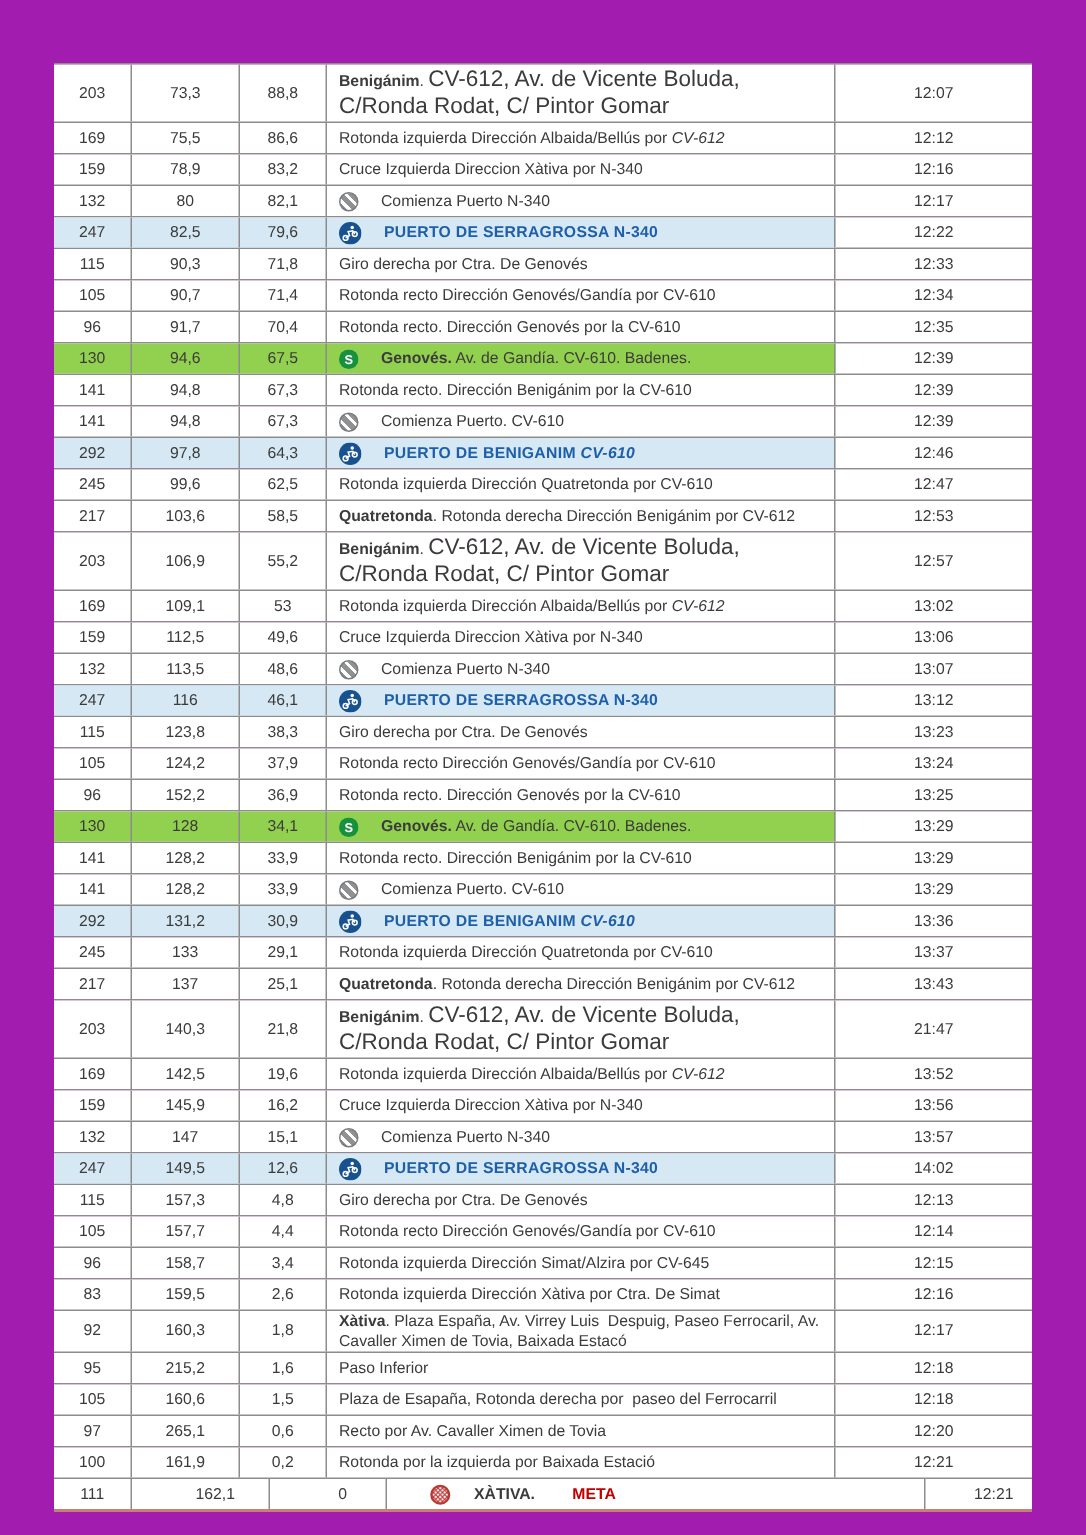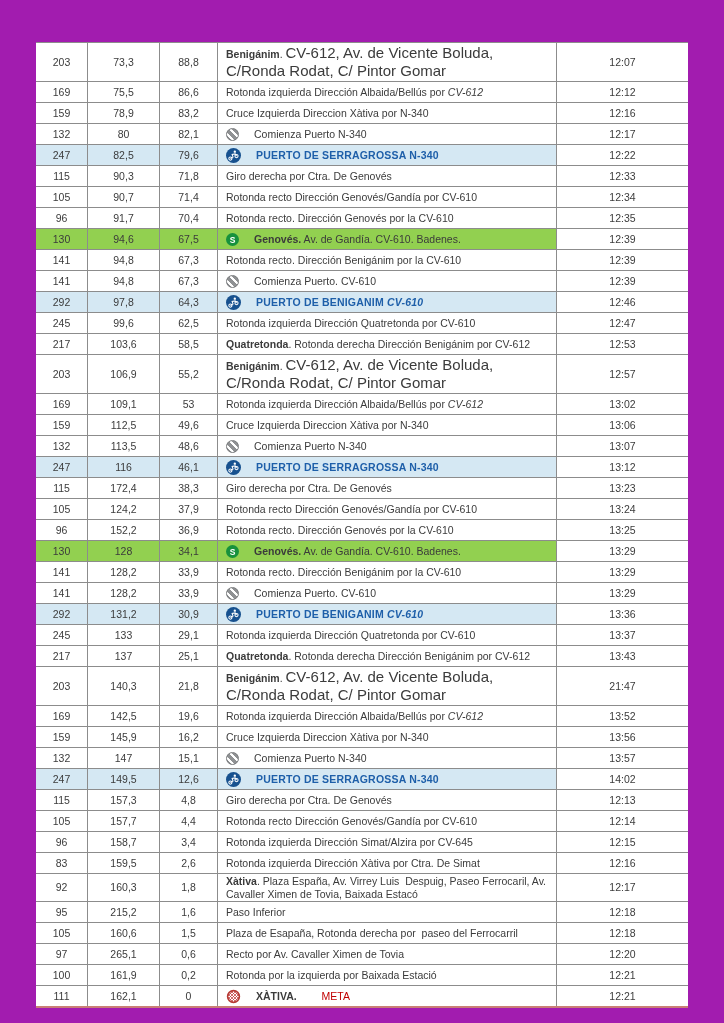--- a/index.html
+++ b/index.html
@@ -9,42 +9,42 @@
     -webkit-font-smoothing:antialiased;
   }
   .page{position:relative;width:724px;height:1023px;background:#a21caf;overflow:hidden;}
 
   .route-table{
     position:absolute;left:36px;top:42px;width:652px;
     border-top:1px solid var(--line,#8c8c8c);
     border-bottom:2px solid var(--redline,#c97e76);
   }
   .row{display:flex;align-items:stretch;border-bottom:1px solid var(--line,#8c8c8c);min-height:20px;background:#fff;}
-  .row:last-child{border-bottom:none;}
+  .row:last-child{border-bottom:none;gap:20px;}
   .cell{
     display:flex;align-items:center;justify-content:center;
     border-right:1px solid var(--line,#8c8c8c);
     font-size:10.5px;color:#3b3b3b;line-height:1.2;
     padding:1px 2px;box-sizing:border-box;
   }
   .c1{width:52px;}
   .c2{width:72px;}
   .c3{width:58px;}
   .c4{width:339px;justify-content:flex-start;text-align:left;padding-left:8px;padding-right:6px;}
   .c5{flex:1;border-right:none;}
 
   .hl-green .c1,.hl-green .c2,.hl-green .c3,.hl-green .c4{background:var(--green,#92d050);}
   .hl-blue  .c1,.hl-blue  .c2,.hl-blue  .c3,.hl-blue  .c4{background:var(--blueband,#d5e8f3);}
   .hl-blue .c4 .seg{color:var(--bluetext,#1e5fa9);font-weight:bold;letter-spacing:.2px;}
 
   .seg{white-space:pre-wrap;}
   .seg-b{font-weight:bold;}
   .seg-i{font-style:italic;}
   .seg-s{font-size:15px;}
-  .seg-br{font-weight:normal;color:var(--red,#c00000);padding-left:22px;}
+  .seg-br{font-weight:bold;color:var(--red,#c00000);padding-left:22px;}
 
   .icon{flex:0 0 auto;display:inline-flex;align-items:center;margin-right:15px;}
   .icon-climb-start{
     width:13px;height:13px;border-radius:50%;
     background:repeating-linear-gradient(45deg,#8f9193 0 3.5px,#ffffff 3.5px 5.5px);
     border:1px solid #797b7d;box-sizing:border-box;
   }
 </style>
 </head>
 <body>
@@ -275,21 +275,21 @@
       </g>
       <circle cx="9.4" cy="3.9" r="1.25" fill="#ffffff"></circle>
     </svg>
   </span>
             <span><span class="seg">PUERTO DE SERRAGROSSA N-340</span></span>
           </div>
           <div class="cell c5">13:12</div>
         </div>
         <div class="row">
           <div class="cell c1">115</div>
-          <div class="cell c2">172,4</div>
+          <div class="cell c2">123,8</div>
           <div class="cell c3">38,3</div>
           <div class="cell c4">
             <span><span class="seg">Giro derecha por Ctra. De Genovés</span></span>
           </div>
           <div class="cell c5">13:23</div>
         </div>
         <div class="row">
           <div class="cell c1">105</div>
           <div class="cell c2">124,2</div>
           <div class="cell c3">37,9</div>

